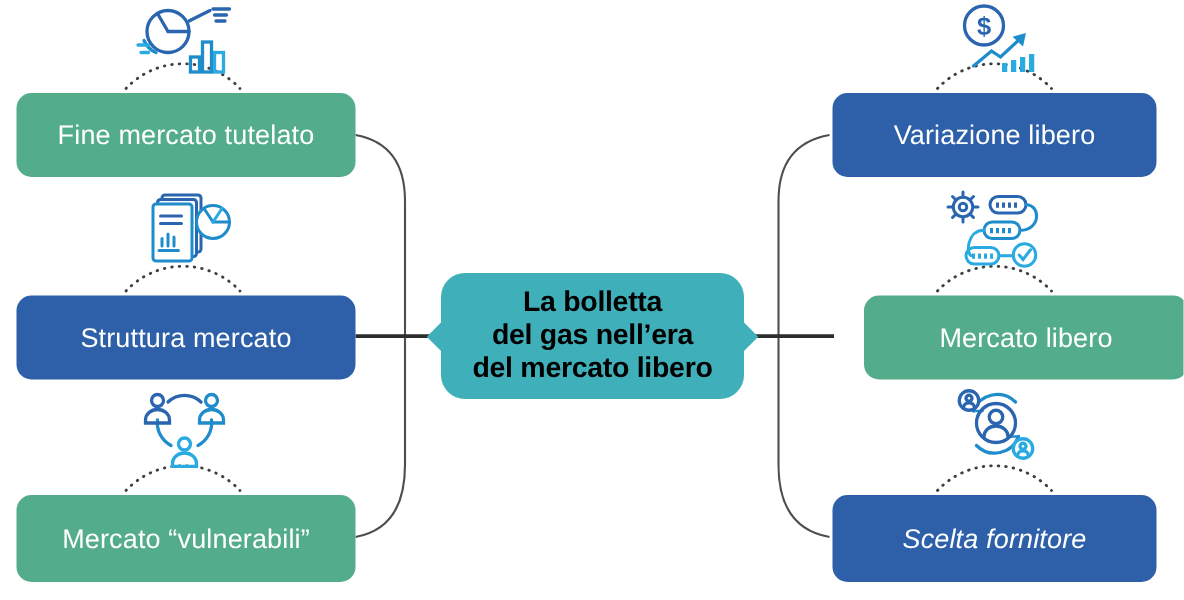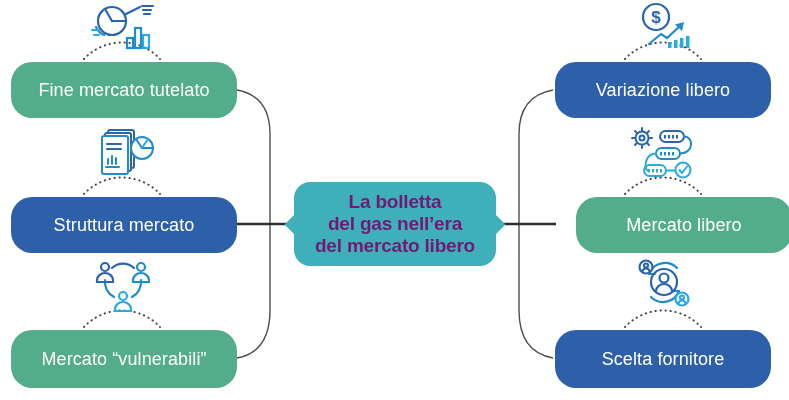--- a/index.html
+++ b/index.html
@@ -1,27 +1,27 @@
 <!DOCTYPE html>
 <html><head>
 <meta charset="utf-8">
 <style>
   html,body{margin:0;padding:0;background:#fff;}
   body{width:789px;height:400px;position:relative;overflow:hidden;
        font-family:"Liberation Sans",sans-serif;}
   #stage{position:absolute;inset:0;}
   svg.overlay{position:absolute;left:0;top:0;z-index:1;}
-  .node{position:absolute;z-index:2;border-radius:21px;color:#fff;
+  .node{position:absolute;z-index:2;border-radius:10px;color:#fff;
         display:flex;align-items:center;justify-content:center;
         font-size:18px;letter-spacing:.1px;text-align:center;}
   .node-left{left:11px;width:226px;height:56px;}
   .node-right{left:555px;width:216px;height:56px;}
   .row1{top:62px;} .row2{top:197px;} .row3{top:330px;height:58px;}
   .center-node{position:absolute;z-index:2;left:294px;top:182px;width:202px;height:84px;
-        background:#3fb0ba;border-radius:16px;color:#701a75;
+        background:#3fb0ba;border-radius:16px;color:#000000;
         display:flex;align-items:center;justify-content:center;}
   .center-label{font-weight:bold;font-size:19px;line-height:22px;text-align:center;
         white-space:pre-line;letter-spacing:-.2px;}
   .pt{position:absolute;width:17px;height:17px;background:#3fb0ba;
         top:33.5px;transform:rotate(45deg);}
   .pt-l{left:-6px;} .pt-r{right:-6px;}
   .icon{position:absolute;z-index:2;}
   .i1{left:90px;top:2px;}  .i2{left:98px;top:128px;}  .i3{left:93px;top:260px;}
   .i4{left:637px;top:2px;} .i5{left:630px;top:126px;} .i6{left:636px;top:257px;}
 </style>
@@ -185,21 +185,21 @@
   <div class="node node-left row3" style="background: rgb(84, 173, 138);">
     <span>Mercato “vulnerabili”</span>
   </div>
 
   <div class="node node-right row1" style="background: rgb(45, 96, 168);">
     <span>Variazione libero</span>
   </div>
   <div class="node node-right row2" style="background: rgb(84, 173, 138); margin-left: 21px;">
     <span>Mercato libero</span>
   </div>
-  <div class="node node-right row3" style="background: rgb(45, 96, 168);">
+  <div class="node node-right row3" style="background: rgb(45, 96, 168); font-style: italic;">
     <span>Scelta fornitore</span>
   </div>
 
   <div class="center-node" style="background: rgb(63, 176, 186);">
     <span class="pt pt-l" style="background: rgb(63, 176, 186);"></span>
     <span class="pt pt-r" style="background: rgb(63, 176, 186);"></span>
     <span class="center-label">La bolletta
 del gas nell’era
 del mercato libero</span>
   </div>

